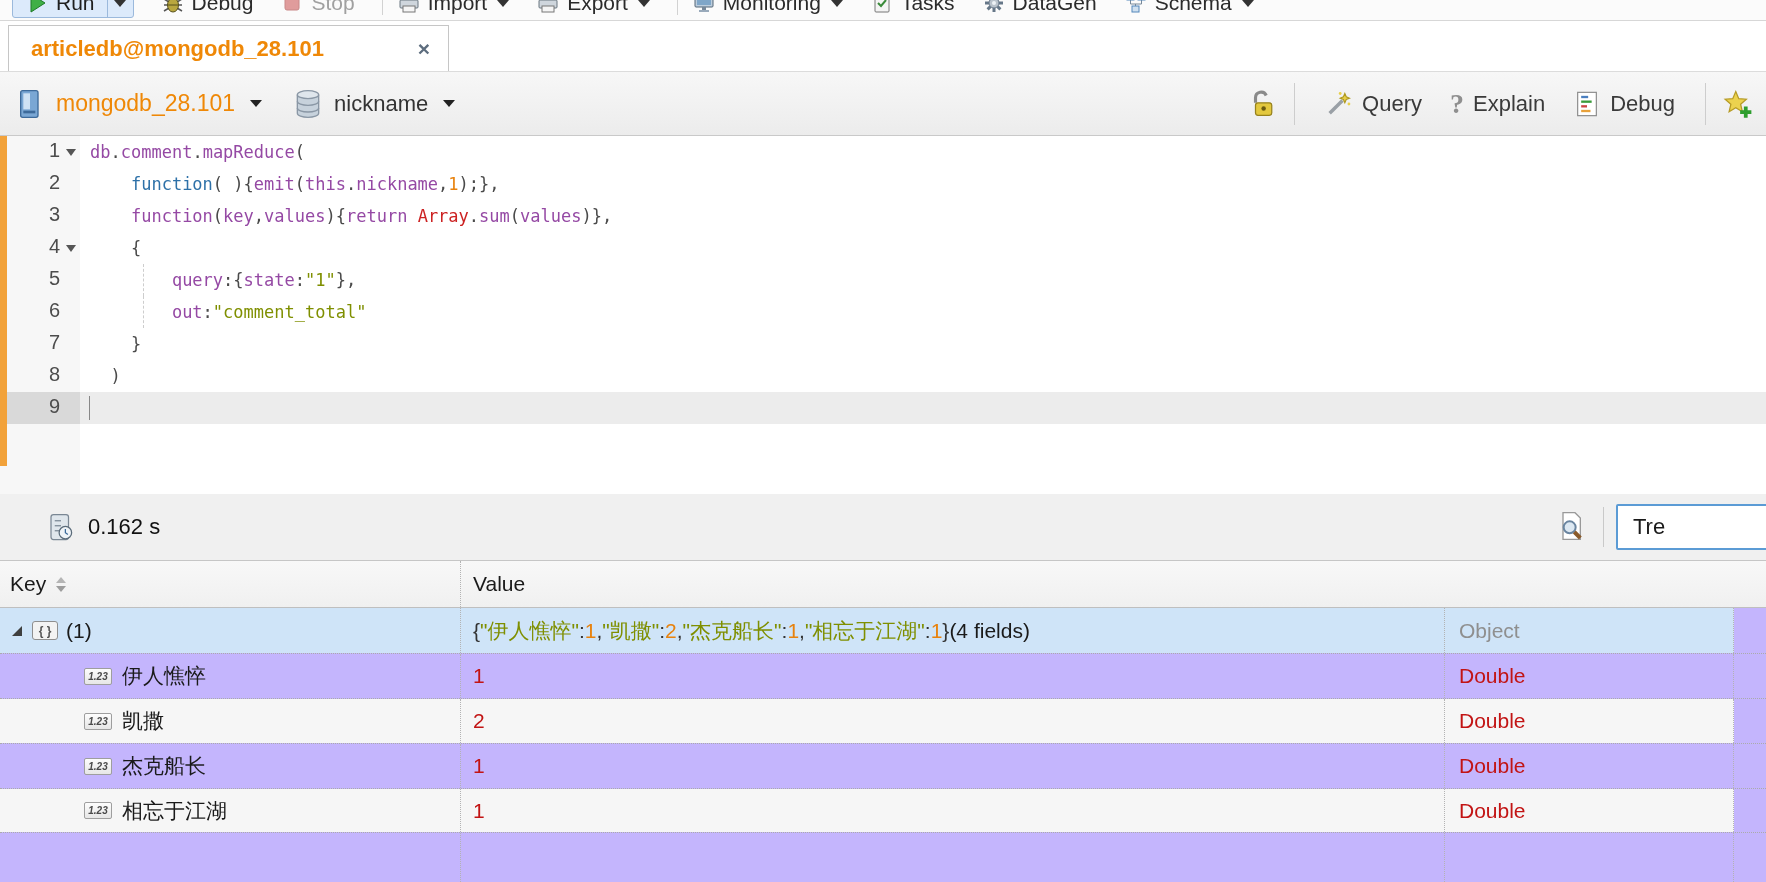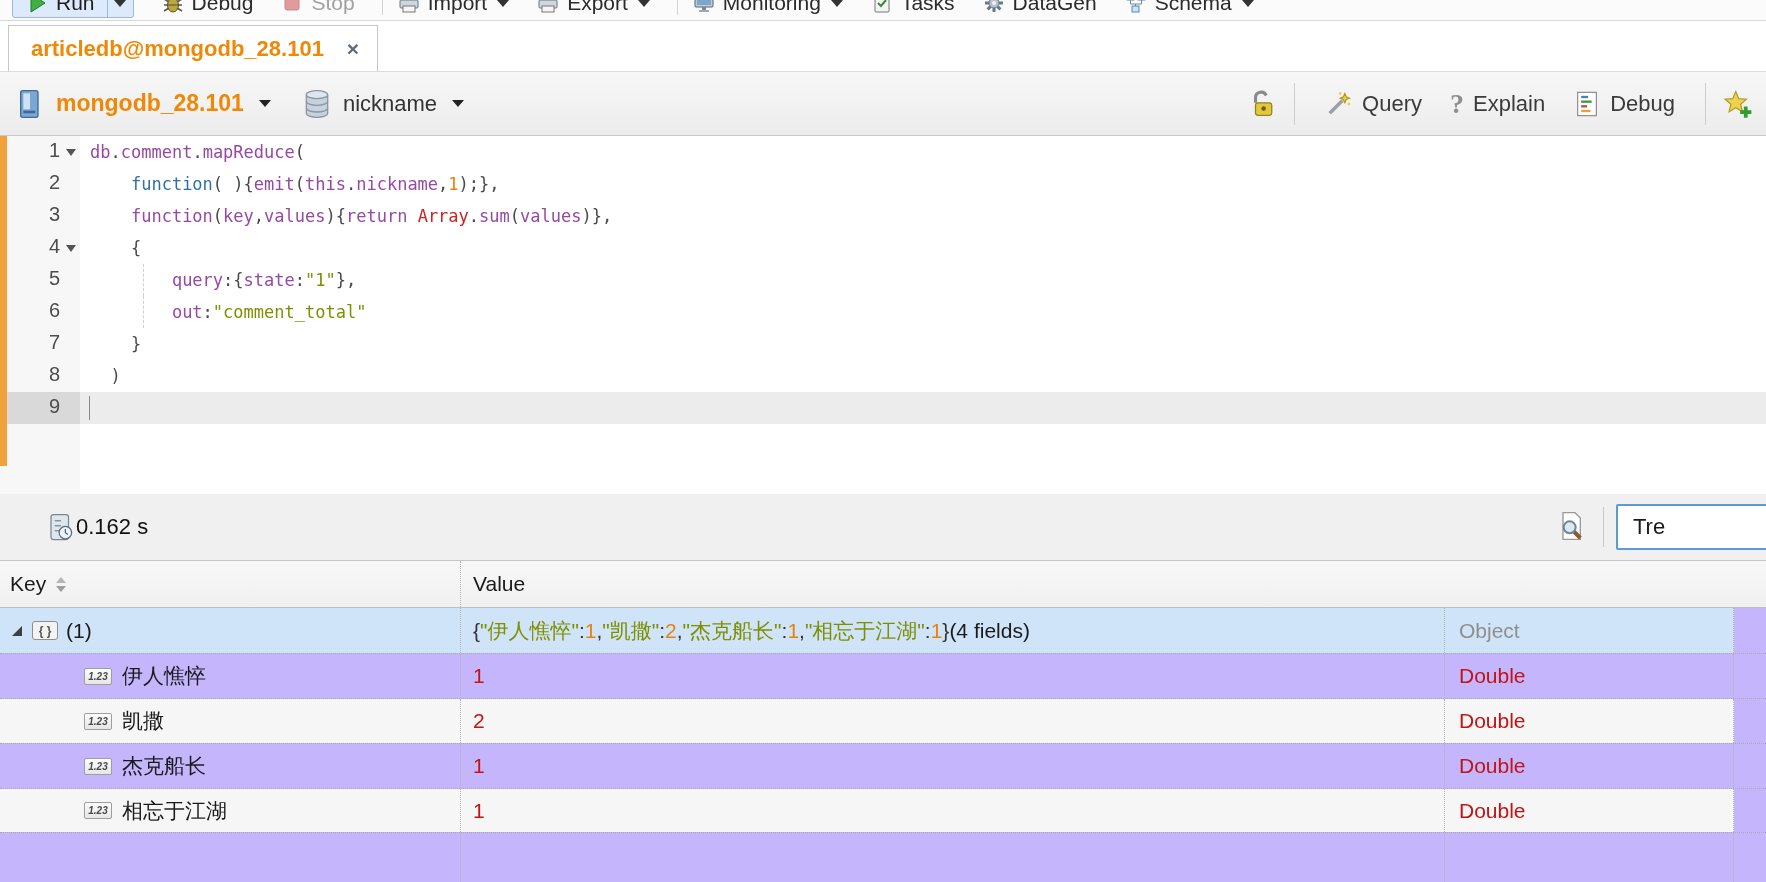--- a/index.html
+++ b/index.html
@@ -15,29 +15,29 @@
 .caret{width:0;height:0;border-left:6px solid transparent;border-right:6px solid transparent;border-top:7px solid #333;display:inline-block;margin-left:3px}
 .tsep{width:1px;height:24px;background:#d2d2d2;margin-right:14px;flex:none}
 .run-btn{display:flex;align-items:stretch;background:#dceafb;border:1px solid #9bb9dc;border-radius:3px;margin-right:27px;height:30px}
 .run-main{display:flex;align-items:center;gap:7px;padding:0 12px;font-size:21px;color:#1f1f1f}
 .run-caret{display:flex;align-items:center;justify-content:center;width:26px;border-left:1px solid #9bb9dc}
 .icn{display:inline-flex;width:24px;height:24px;flex:none}
 .icn svg{width:100%;height:100%}
 
 
 .tabbar{height:50px;background:#fff;position:relative}
-.tab{position:absolute;left:8px;top:4px;bottom:0;width:370px;background:#fff;border:1px solid #c6c6c6;border-bottom:none;display:flex;align-items:center;padding:0 18px 0 22px}
+.tab{position:absolute;left:8px;top:4px;bottom:0;width:441px;background:#fff;border:1px solid #c6c6c6;border-bottom:none;display:flex;align-items:center;padding:0 18px 0 22px}
 .tab-title{color:var(--accent-orange,#ef8807);font-weight:bold;font-size:22px;flex:1}
 .tab-close{color:#5d6d7e;font-weight:bold;font-size:21px;cursor:default}
 
 
 .connbar{height:65px;background:linear-gradient(#f7f7f7,#ececec);border-top:1px solid #dcdcdc;border-bottom:1px solid #c9c9c9;display:flex;align-items:center;padding:0 14px}
 .chip{display:flex;align-items:center;gap:10px;margin-right:30px}
 .chip .icn{width:32px;height:32px}
-.srv-name{color:var(--accent-orange,#ef8807);font-weight:bold;font-size:23px}
+.srv-name{color:var(--accent-orange,#ef8807);font-weight:normal;font-size:23px}
 .db-name{color:#333;font-size:22px}
 .chip .caret{border-top-color:#222;margin-left:5px}
 .conn-right{margin-left:auto;display:flex;align-items:center}
 .vsep{width:1px;height:42px;background:#cdcdcd;margin:0 16px;flex:none}
 .action{display:flex;align-items:center;gap:9px;font-size:22px;color:#3a3a3a;margin:0 14px}
 .action .icn{width:28px;height:28px}
 .qmark{font-size:28px;font-weight:bold;color:#8f8f8f;font-family:"Liberation Serif",serif;line-height:1}
 .lock-icn,.star-icn{width:30px;height:30px;display:inline-flex}
 .lock-icn svg,.star-icn svg{width:100%;height:100%}
 
@@ -57,21 +57,21 @@
 .gut-fill{width:80px;background:#f7f7f7}
 .tk-p{color:#4a4a4a}
 .tk-id{color:var(--identifier-purple,#9549a4)}
 .tk-kw{color:var(--keyword-blue,#2e71a8)}
 .tk-num{color:var(--number-orange,#e8820d)}
 .tk-str{color:var(--string-olive,#7f8f00)}
 .tk-red{color:var(--array-red,#cc2222)}
 
 
 .results{height:67px;background:#f0f0f0;border-bottom:1px solid #c6c6c6;position:relative;display:flex;align-items:center}
-.time-wrap{display:flex;align-items:center;gap:0;margin-left:46px;font-size:22px;color:#111}
+.time-wrap{display:flex;align-items:center;gap:12px;margin-left:46px;font-size:22px;color:#111}
 .time-wrap .icn{width:30px;height:30px}
 .doc-search{position:absolute;left:1555px;top:16px;width:32px;height:32px;display:inline-flex}
 .doc-search svg{width:100%;height:100%}
 .res-sep{position:absolute;left:1603px;top:13px;width:1px;height:40px;background:#c9c9c9}
 .view-btn{position:absolute;left:1616px;top:10px;width:210px;height:46px;background:#fff;border:2px solid #5b9bd5;border-radius:2px;font-size:22px;color:#1a1a1a;display:flex;align-items:center;padding-left:15px}
 
 
 .grid{font-size:21px;color:#1a1a1a}
 .ghead{height:47px;background:linear-gradient(#f8f8f8,#f0f0f0);border-bottom:1px solid #bfbfbf;display:flex;align-items:center}
 .grow{display:flex;height:45px;align-items:stretch}

